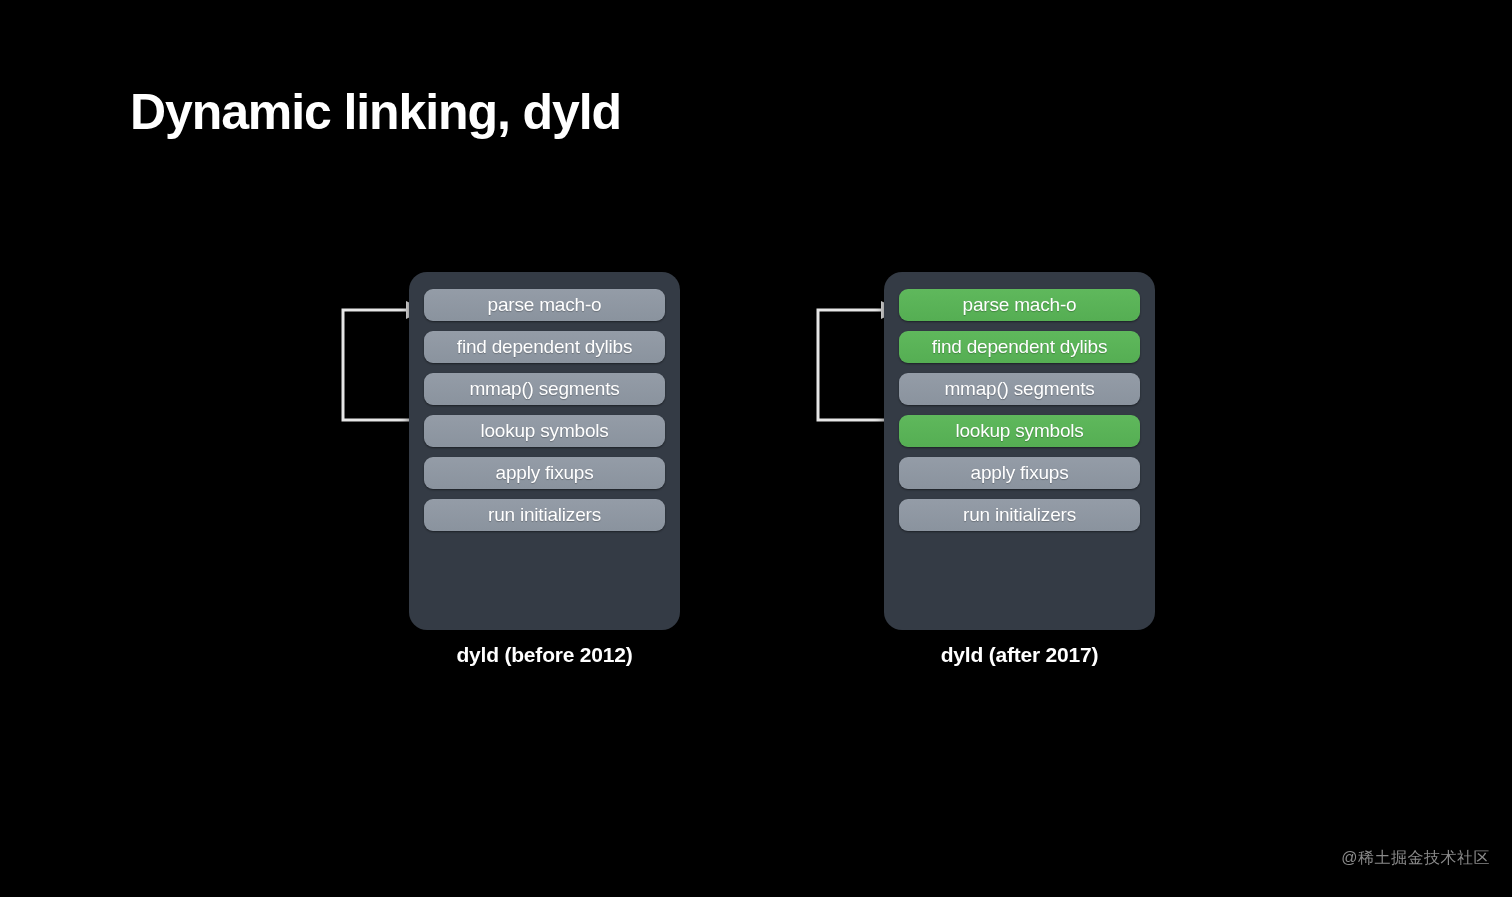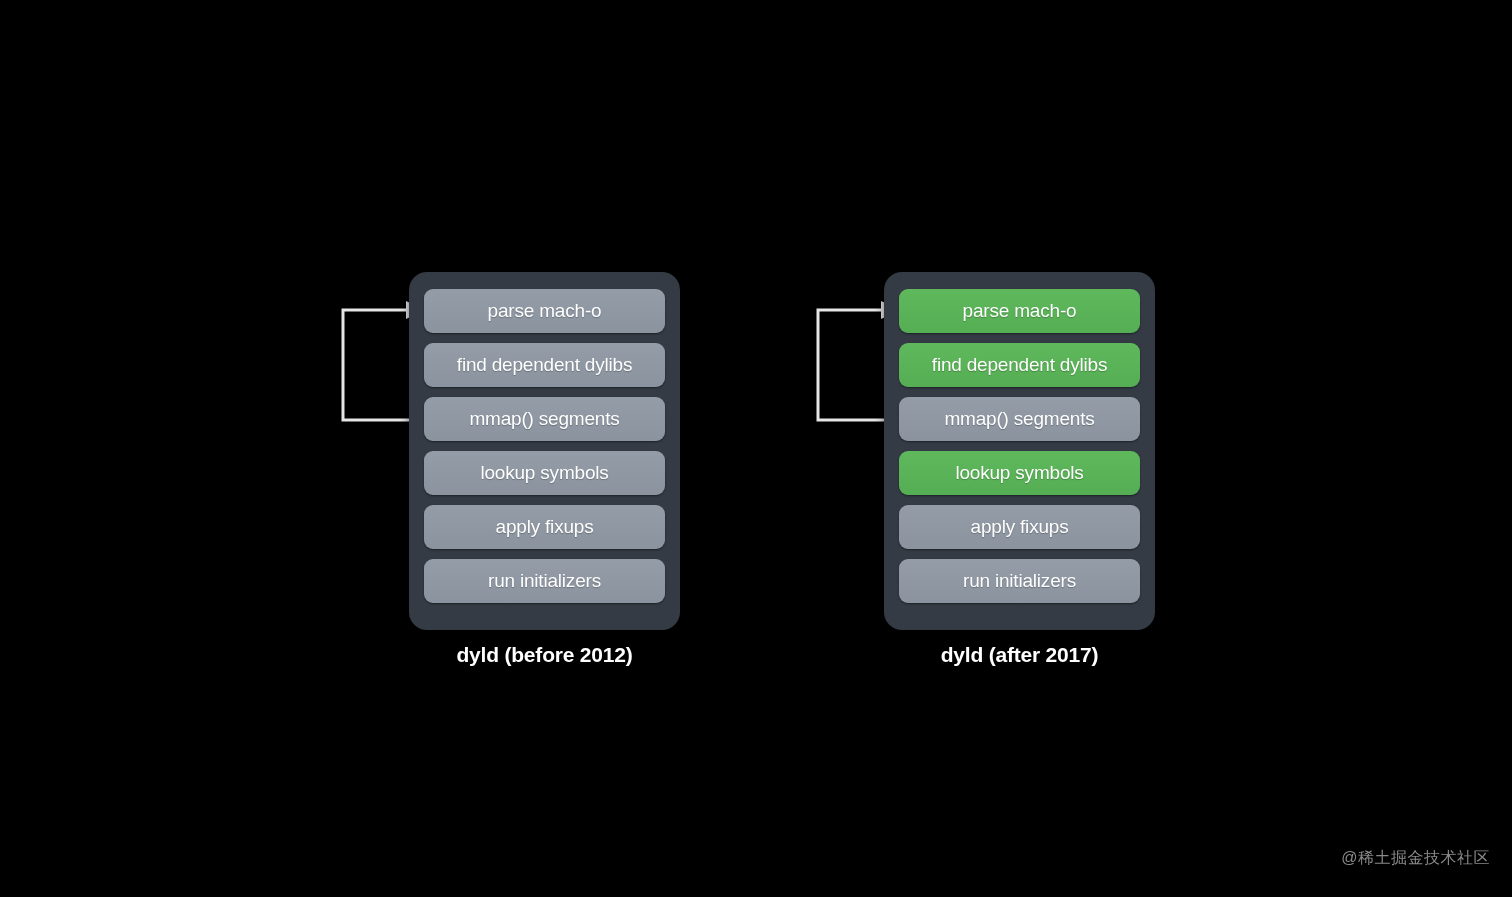--- a/index.html
+++ b/index.html
@@ -73,21 +73,21 @@
     box-sizing: border-box;
     padding: 17px 15px;
     display: flex;
     flex-direction: column;
     justify-content: flex-start;
     gap: 10px;
     box-shadow: 0 2px 10px rgba(0,0,0,0.55);
   }
 
   .step {
-    height: 44px;
+    height: 32px;
     border-radius: 9px;
     display: flex;
     align-items: center;
     justify-content: center;
     font-size: 19px;
     font-weight: 500;
     color: #ffffff;
     letter-spacing: -0.2px;
     text-shadow: 0 1px 1px rgba(0,0,0,0.25);
     box-shadow: 0 1px 2px rgba(0,0,0,0.45);
@@ -122,20 +122,21 @@
     color: #8a8a8a;
     letter-spacing: 0.5px;
     white-space: nowrap;
   }
 </style>
 </head>
 <body>
 
 <div class="slide">
 
+  <div class="slide-title">Dynamic linking, dyld</div>
 
   <div class="diagrams">
 
     <div class="diagram left">
 
       <svg class="loop-arrow" viewBox="0 0 100 130" width="100" height="130">
         <path d="M 90 125 L 13 125 L 13 15 L 76 15" fill="none" stroke="#e6e6e6" stroke-width="3" stroke-linecap="square" stroke-linejoin="miter"></path>
         <polygon points="76,6 95,15 76,24" fill="#e6e6e6"></polygon>
       </svg>
 

